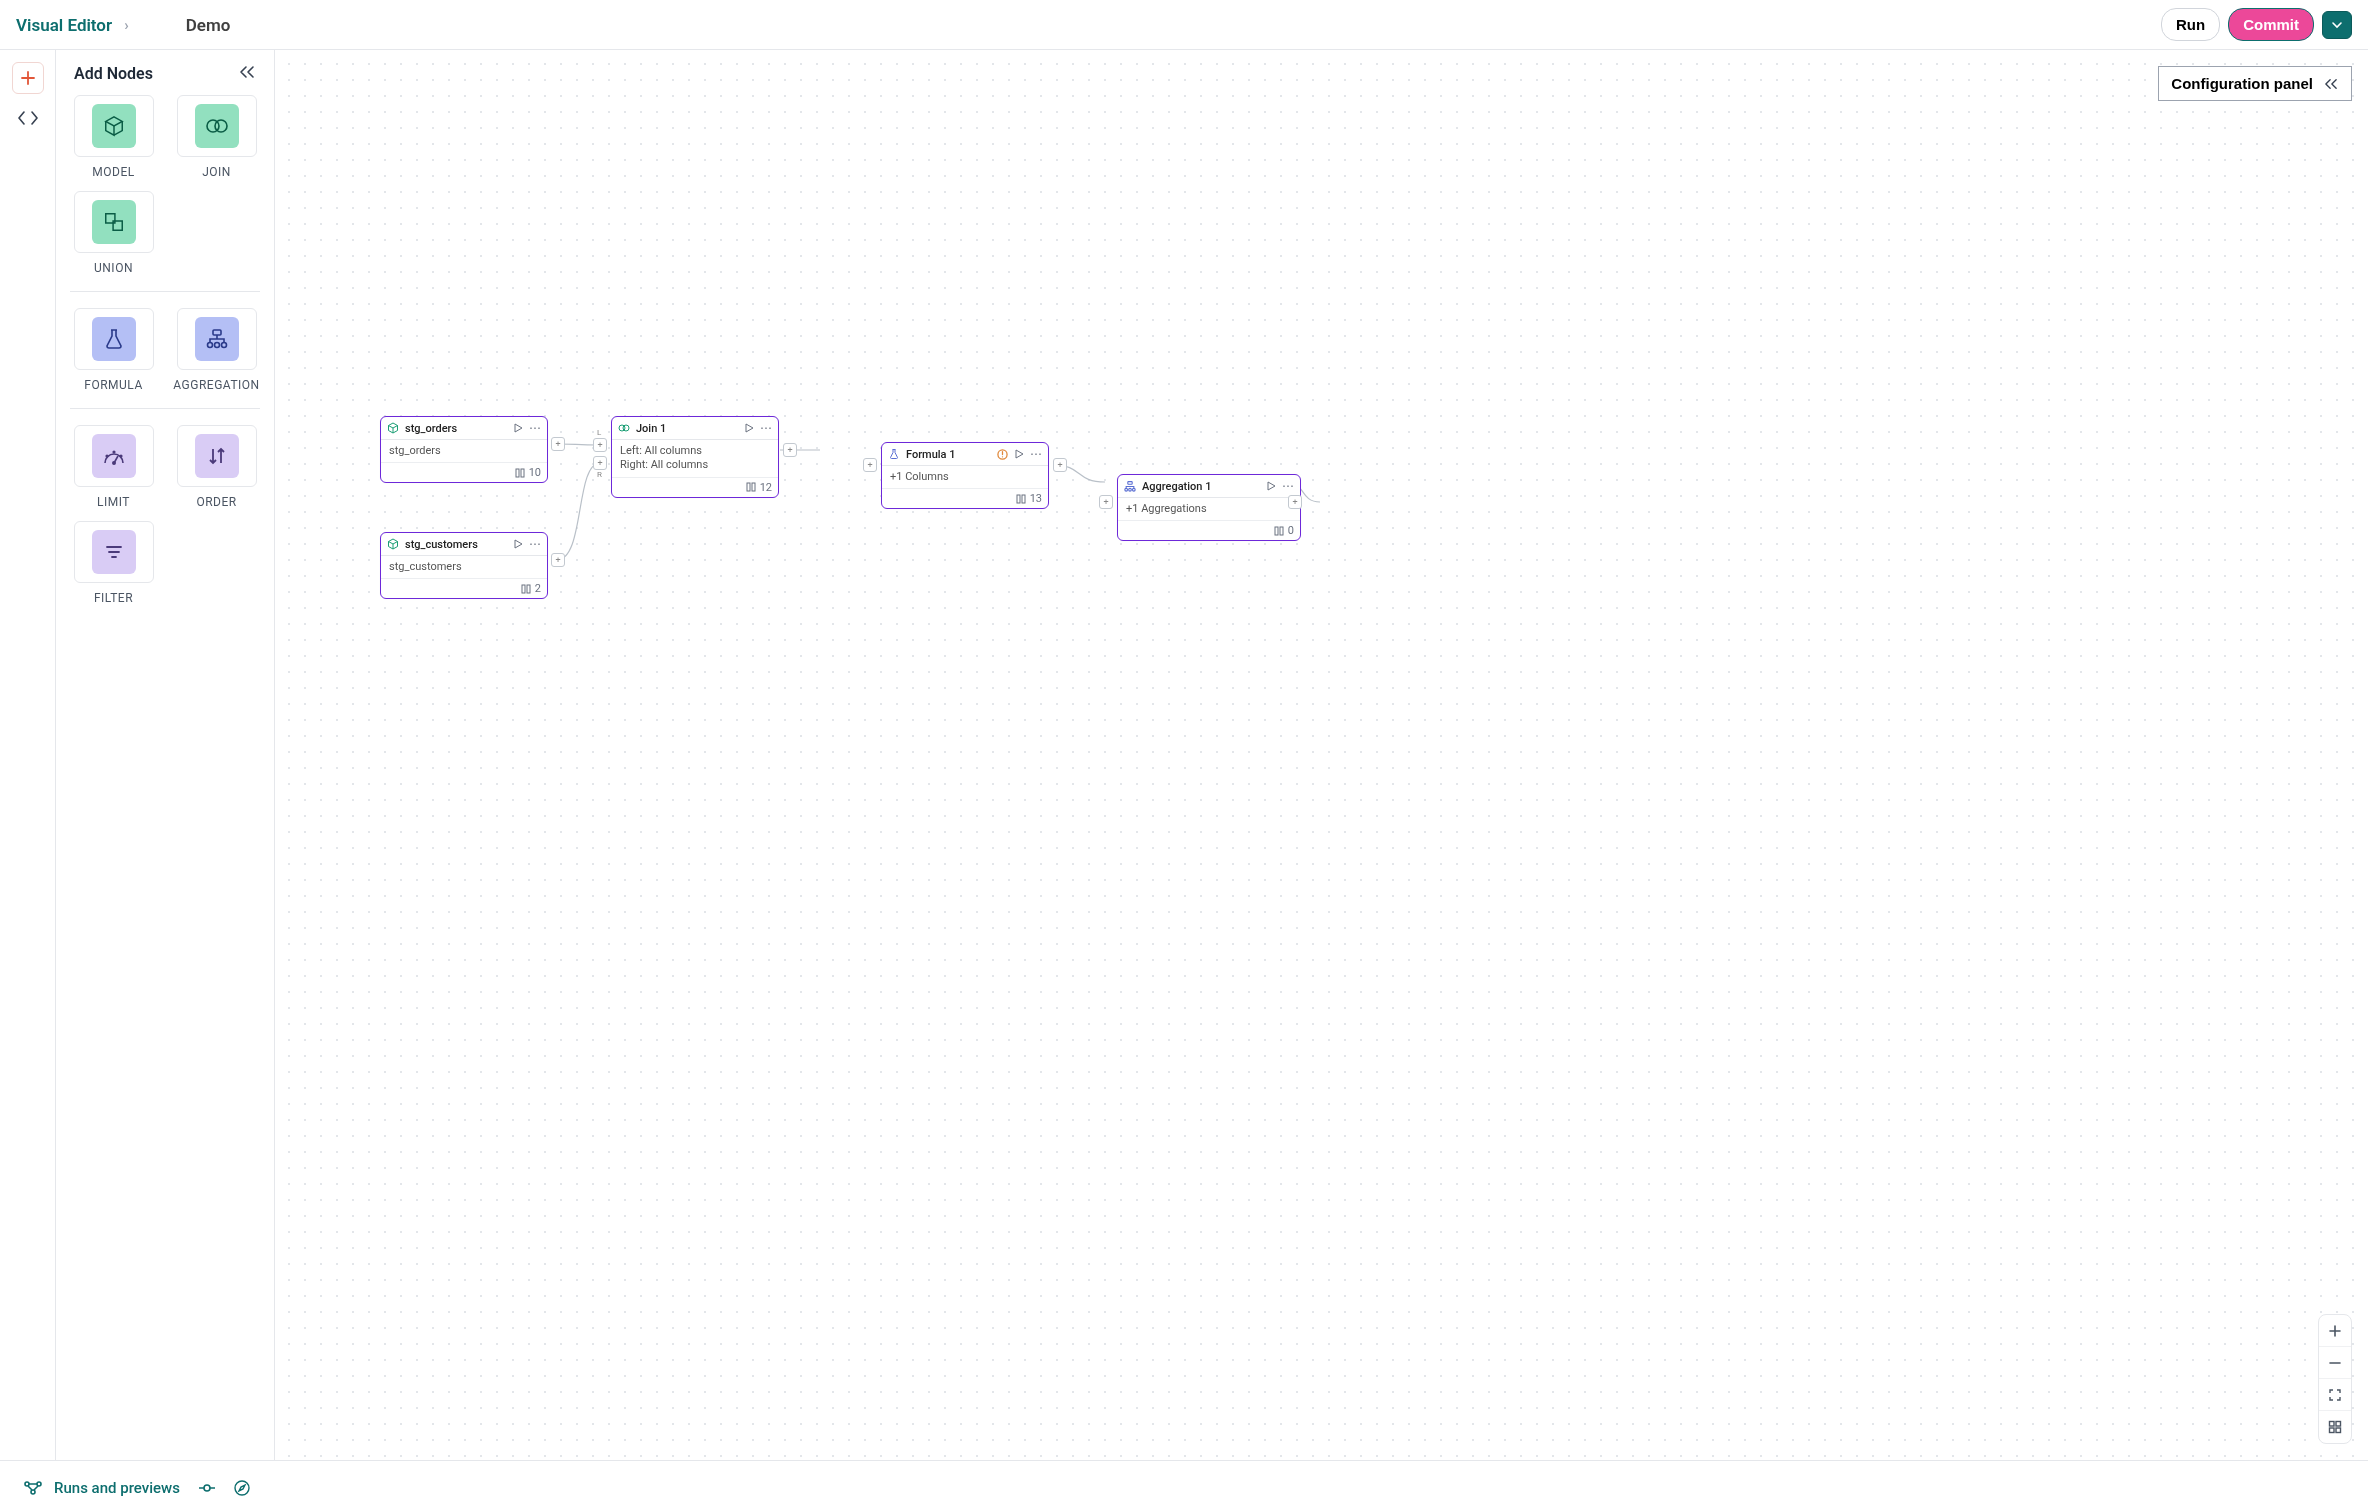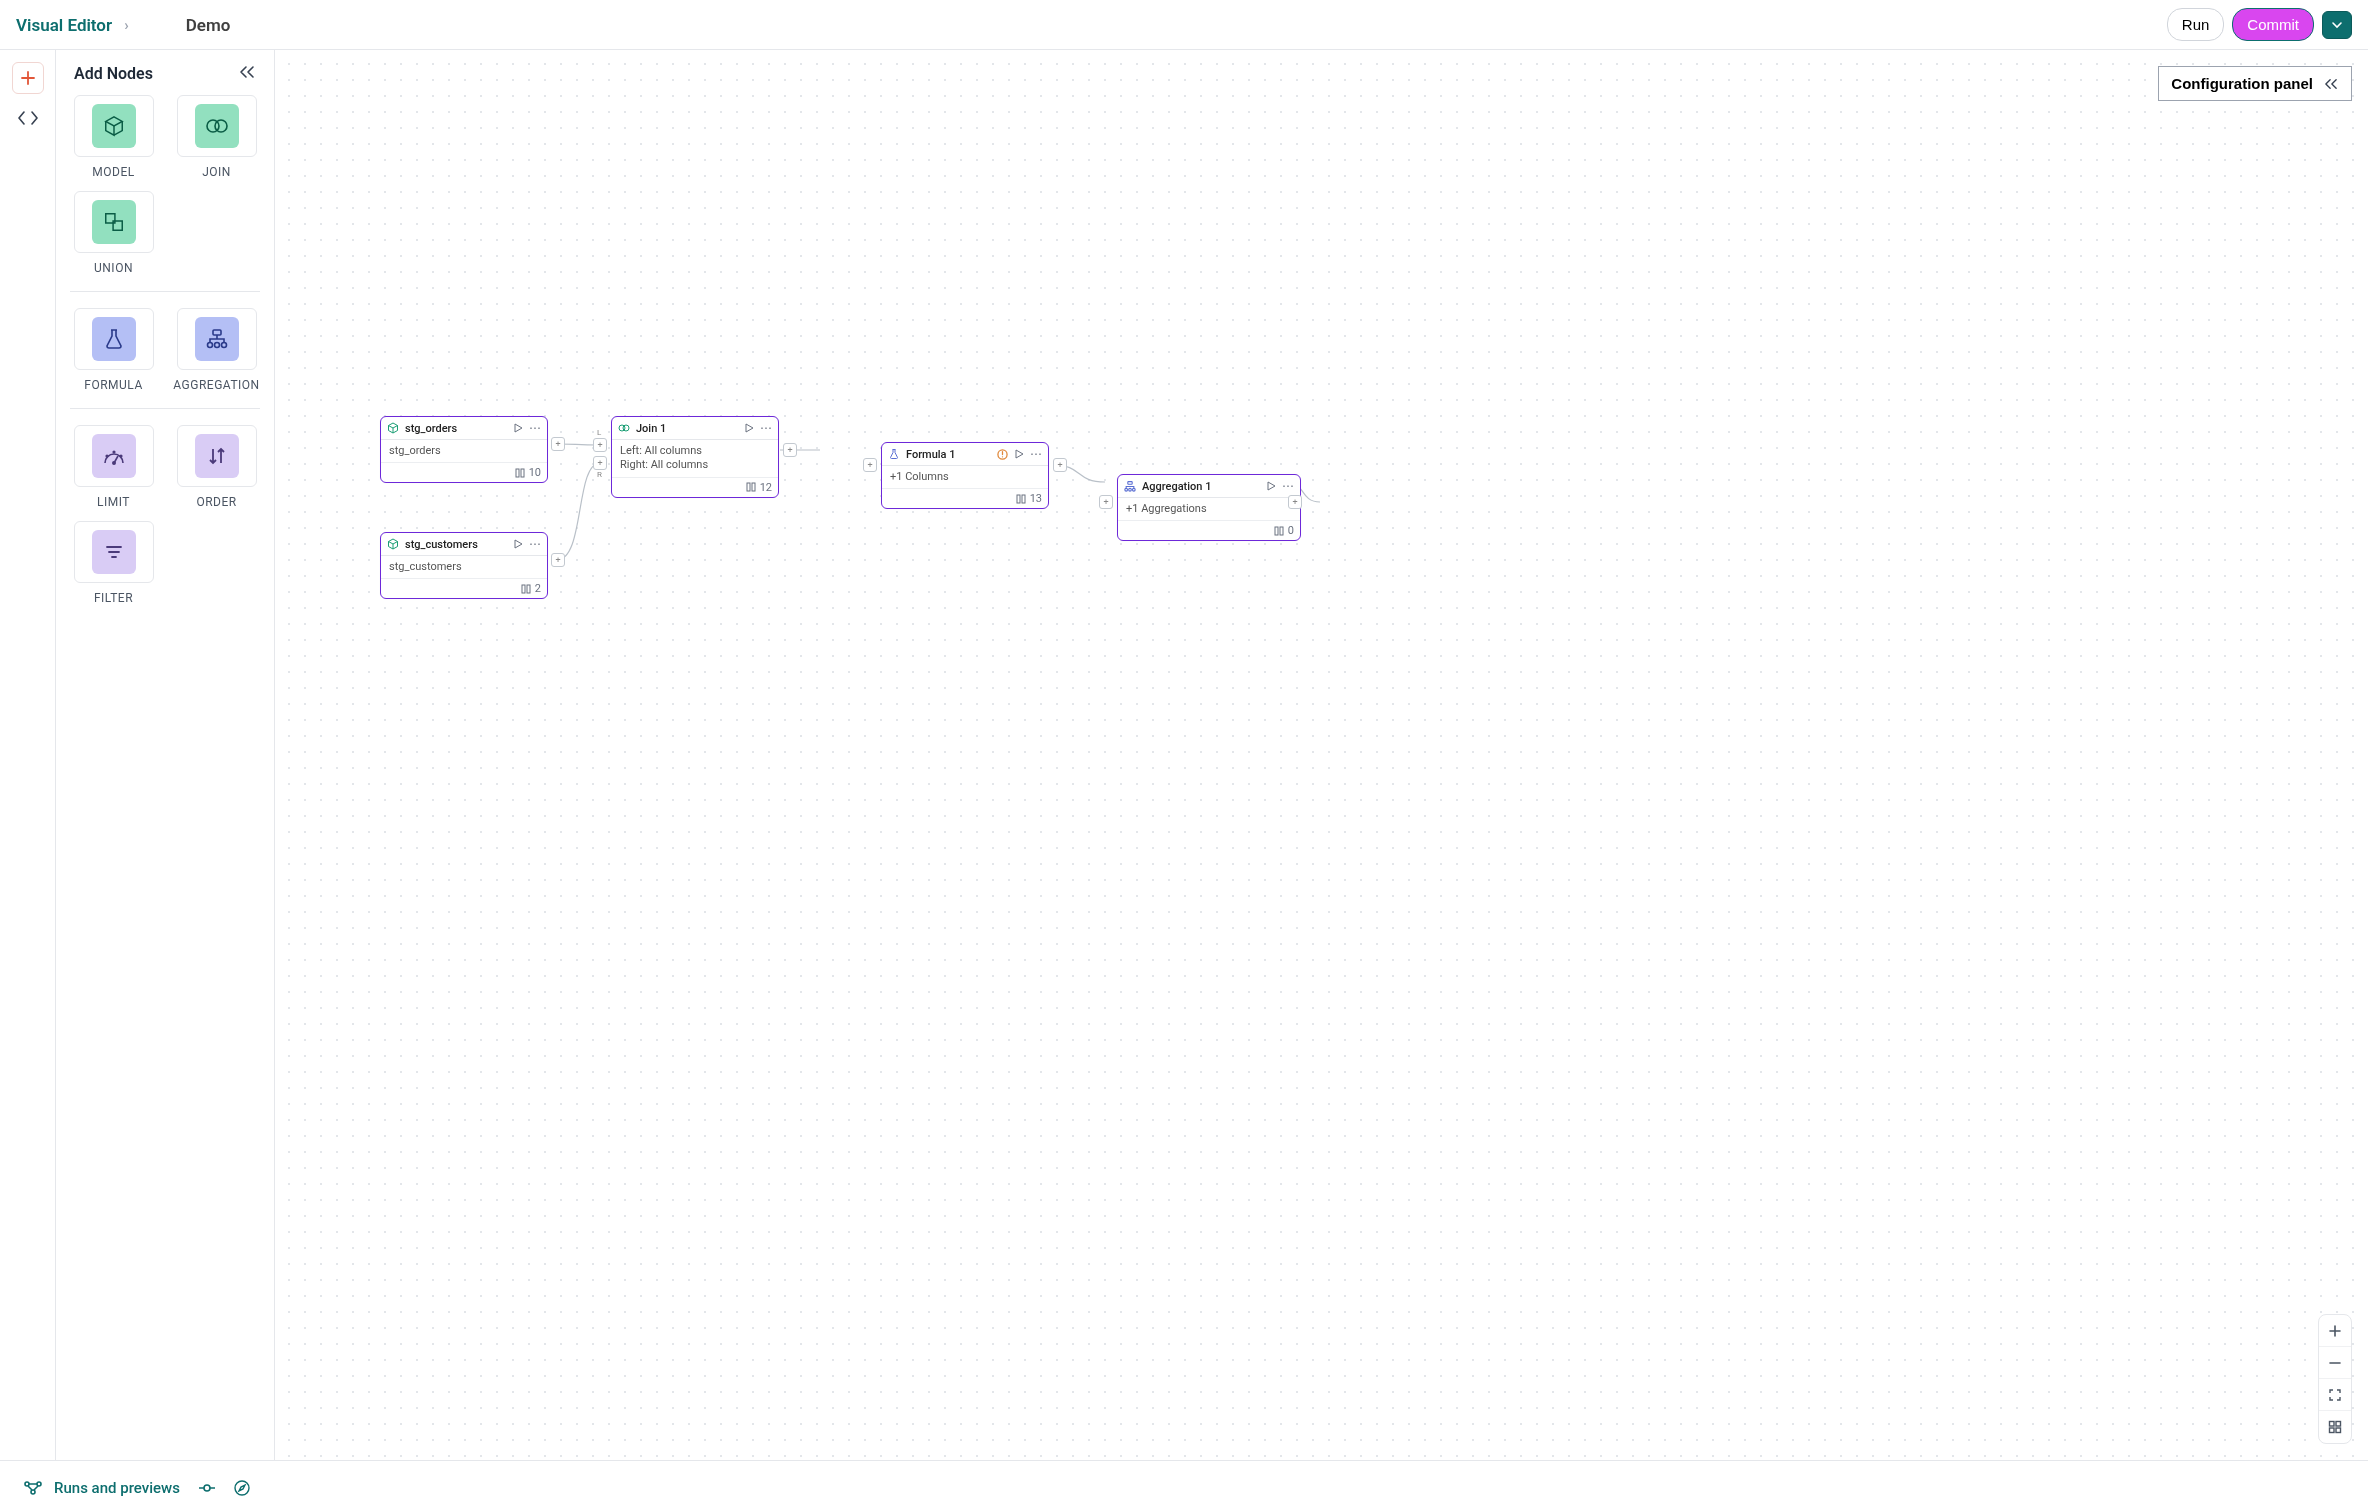--- a/index.html
+++ b/index.html
@@ -5,22 +5,22 @@
 * { box-sizing: border-box; margin: 0; padding: 0; }
 html, body { width: 100%; height: 100%; font-family: -apple-system, BlinkMacSystemFont, "Segoe UI", Roboto, sans-serif; background: #fff; overflow: hidden; }
 
 
 .header { height: 50px; border-bottom: 1px solid #e5e7eb; display: flex; align-items: center; justify-content: space-between; padding: 0 16px; }
 .breadcrumb { display: flex; align-items: center; gap: 12px; font-size: 17px; font-weight: 600; }
 .breadcrumb .app-name { color: #0d6e6e; }
 .breadcrumb .chev { color: #9ca3af; font-size: 15px; }
 .breadcrumb .page-name { color: #404040; margin-left: 45px; }
 .header-actions { display: flex; gap: 8px; align-items: center; }
-.btn { border: 1px solid #d1d5db; background: #fff; border-radius: 15px; padding: 7px 14px; font-size: 15px; font-weight: 400; cursor: pointer; }
-.btn-primary { background: #d946ef; color: #fff; border-color: #0d6e6e; }
+.btn { border: 1px solid #d1d5db; background: #fff; border-radius: 15px; padding: 7px 14px; font-size: 15px; font-weight: 700; cursor: pointer; }
+.btn-primary { background: #ec4899; color: #fff; border-color: #0d6e6e; }
 .btn-caret { background: #0d6e6e; color: #fff; border: 1px solid #0b5a5a; border-radius: 6px; padding: 7px 8px; cursor: pointer; display:flex; align-items:center; }
 
 
 .body { display: flex; height: calc(100% - 50px - 46px); }
 
 
 .left-rail { width: 56px; border-right: 1px solid #e5e7eb; display: flex; flex-direction: column; align-items: center; padding-top: 12px; gap: 16px; }
 .rail-btn { width: 32px; height: 32px; border-radius: 6px; border: 1px solid #f1d6d2; display:flex; align-items:center; justify-content:center; cursor:pointer; }
 .rail-btn svg { width: 14px; height: 14px; }
 .rail-code { cursor: pointer; display:flex; align-items:center; justify-content:center; color:#374151; }

